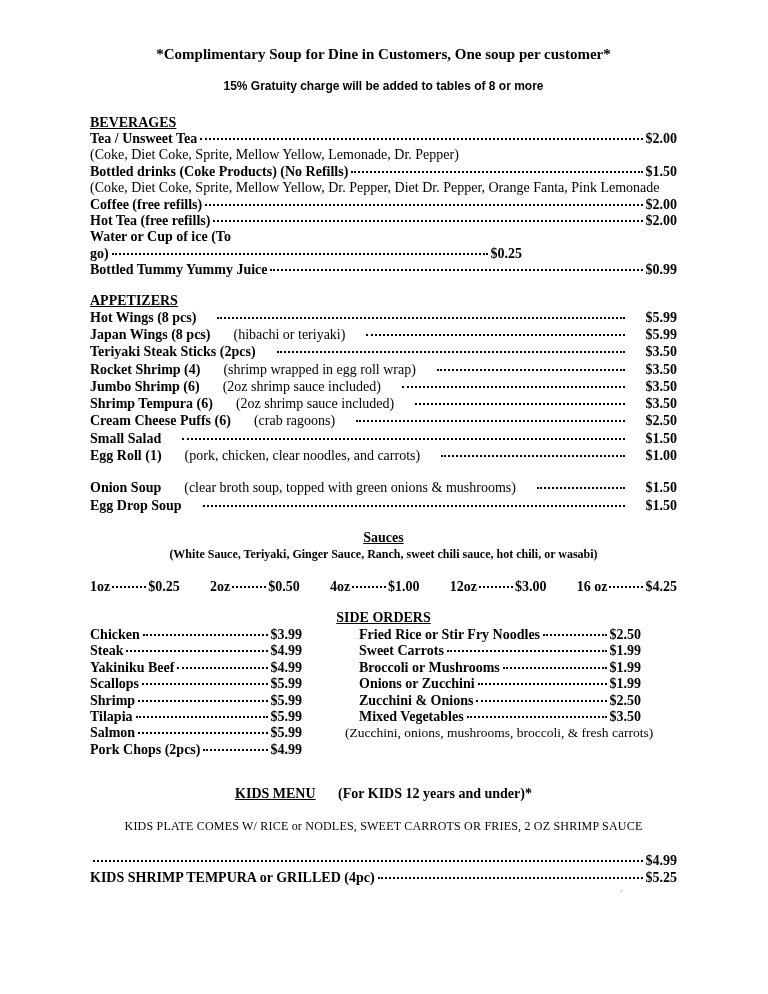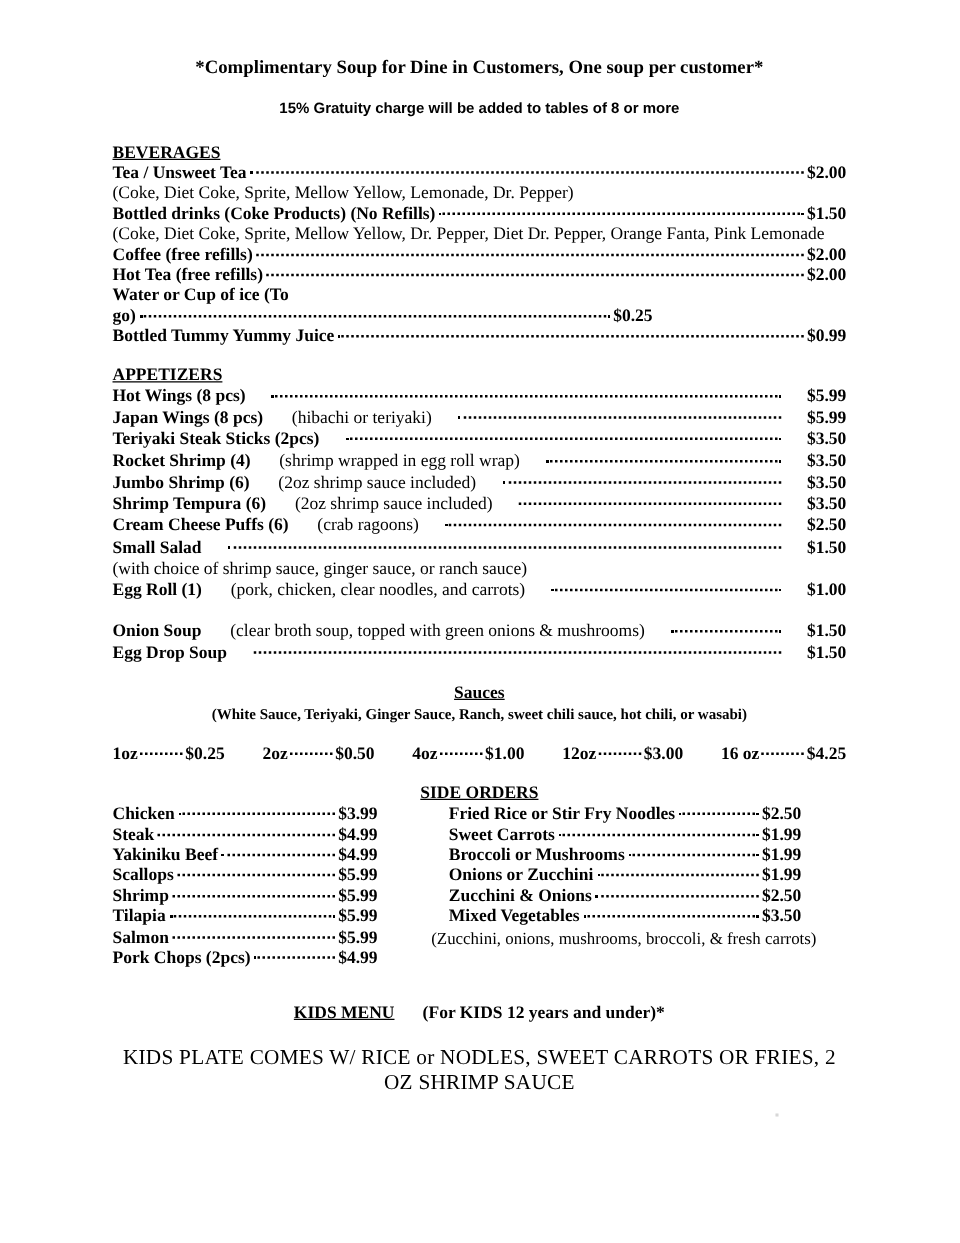--- a/index.html
+++ b/index.html
@@ -60,21 +60,21 @@
   .columns { display: flex; margin-top: 1px; }
   .col-left { width: 212px; flex: 0 0 auto; }
   .col-right { width: 322px; flex: 0 0 auto; margin-left: 43px; }
   .col-right .line { padding: 0 26px 0 14px; }
   .col-right .note { padding: 0; font-size: 13.5px; }
 
   .kids { margin-top: 28px; }
   .kids-heading { text-align: center; font-weight: 700; }
   .kids-heading .underlined { text-decoration: underline; }
   .kids-heading .suffix { white-space: pre; padding-left: 19px; }
-  .plate-line { text-align: center; margin-top: 17px; font-size: 17px; letter-spacing: 0.2px; }
+  .plate-line { text-align: center; margin-top: 17px; font-size: 12px; letter-spacing: 0.2px; }
   .kids-items { margin-top: 18px; }
   .kids-items .line { line-height: 17.2px; }
 
   .watermark {
     position: absolute; left: 526px; top: 886px;
     font-family: "Liberation Sans", "DejaVu Sans", sans-serif;
     font-size: 27px; letter-spacing: 2px; color: #d7d7d7;
   }
 </style>
 </head>
@@ -178,21 +178,20 @@
       <span class="desc">(crab ragoons)</span>
       <span class="leader"></span>
       <span class="price">$2.50</span>
     </div>
 
     <div class="line">
       <span class="name">Small Salad</span>
       <span class="leader"></span>
       <span class="price">$1.50</span>
     </div>
-    <div class="note">(with choice of shrimp sauce, ginger sauce, or ranch sauce)</div>
 
     <div class="line">
       <span class="name">Egg Roll (1)</span>
       <span class="desc">(pork, chicken, clear noodles, and carrots)</span>
       <span class="leader"></span>
       <span class="price">$1.00</span>
     </div>
 
     <div class="soups">
       <div class="line">

